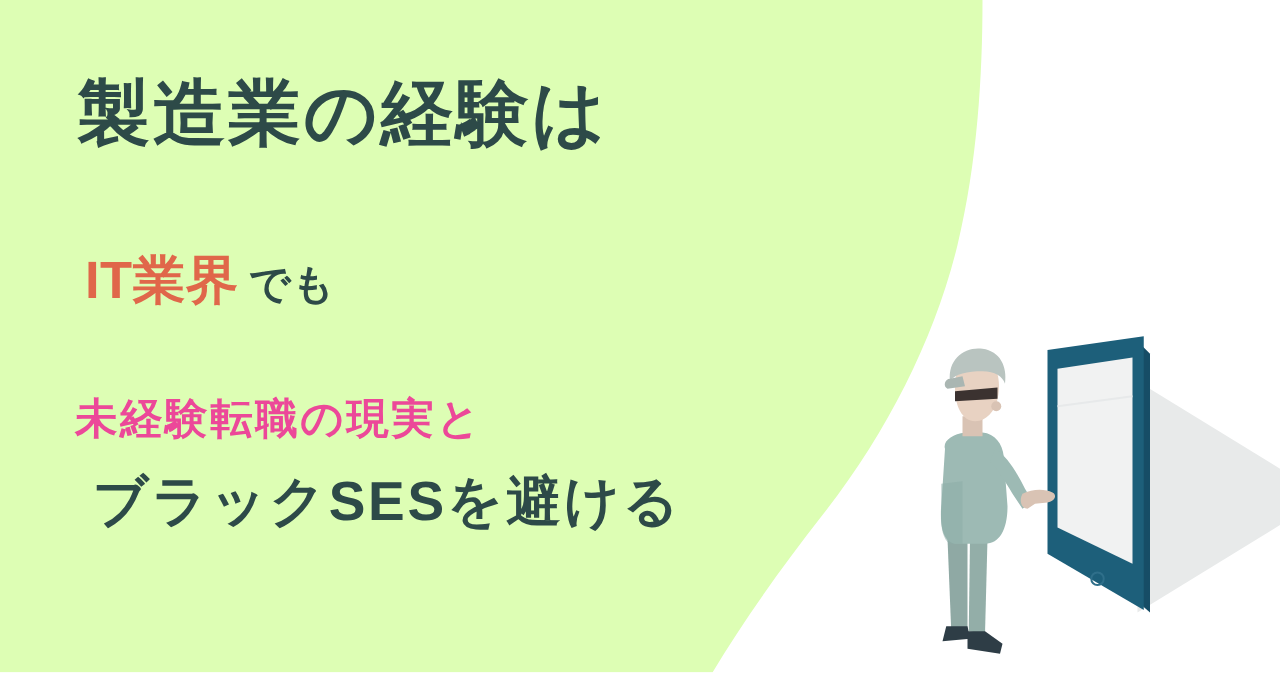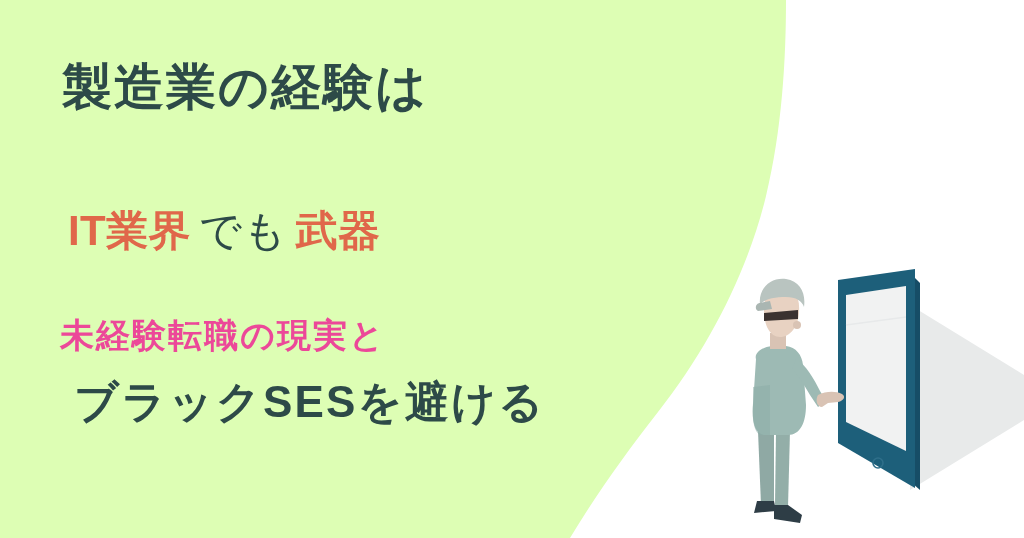--- a/index.html
+++ b/index.html
@@ -49,44 +49,44 @@
     position: absolute;
     white-space: nowrap;
     line-height: 1;
     font-weight: 700;
     letter-spacing: 0.02em;
   }
 
   .line-1 {
     left: 62px;
     top: 62px;
-    font-size: 50px;
+    font-size: 58px;
     color: #2d4a48;
     letter-spacing: 0.04em;
   }
 
   .line-2 {
     left: 68px;
     top: 182px;
     font-size: 34px;
     display: flex;
     align-items: baseline;
   }
 
   .line-2 .big {
     font-size: 42px;
     color: #e0674a;
     letter-spacing: 0.01em;
     font-weight: 700;
   }
 
   .line-2 .small {
-    font-size: 42px;
+    font-size: 33px;
     color: #2d4a48;
-    font-weight: 400;
+    font-weight: 700;
     padding: 0 8px;
     letter-spacing: 0.03em;
     margin-top: 28px;
   }
 
   .line-3 {
     left: 60px;
     top: 318px;
     font-size: 34px;
     color: #ec4899;
@@ -140,21 +140,20 @@
              L 0 538 Z" fill="#ddfeb4"></path>
   </svg>
 
   <div class="copy">
 
     <div class="line line-1">製造業の経験は</div>
 
     <div class="line line-2">
       <span class="big">IT業界</span>
       <span class="small">でも</span>
-      <span class="big">武器</span>
     </div>
 
     <div class="line line-3">未経験転職の現実と</div>
 
     <div class="line line-4">
       <span class="sub">ブラックSESを避ける</span>
     </div>
 
   </div>
 

